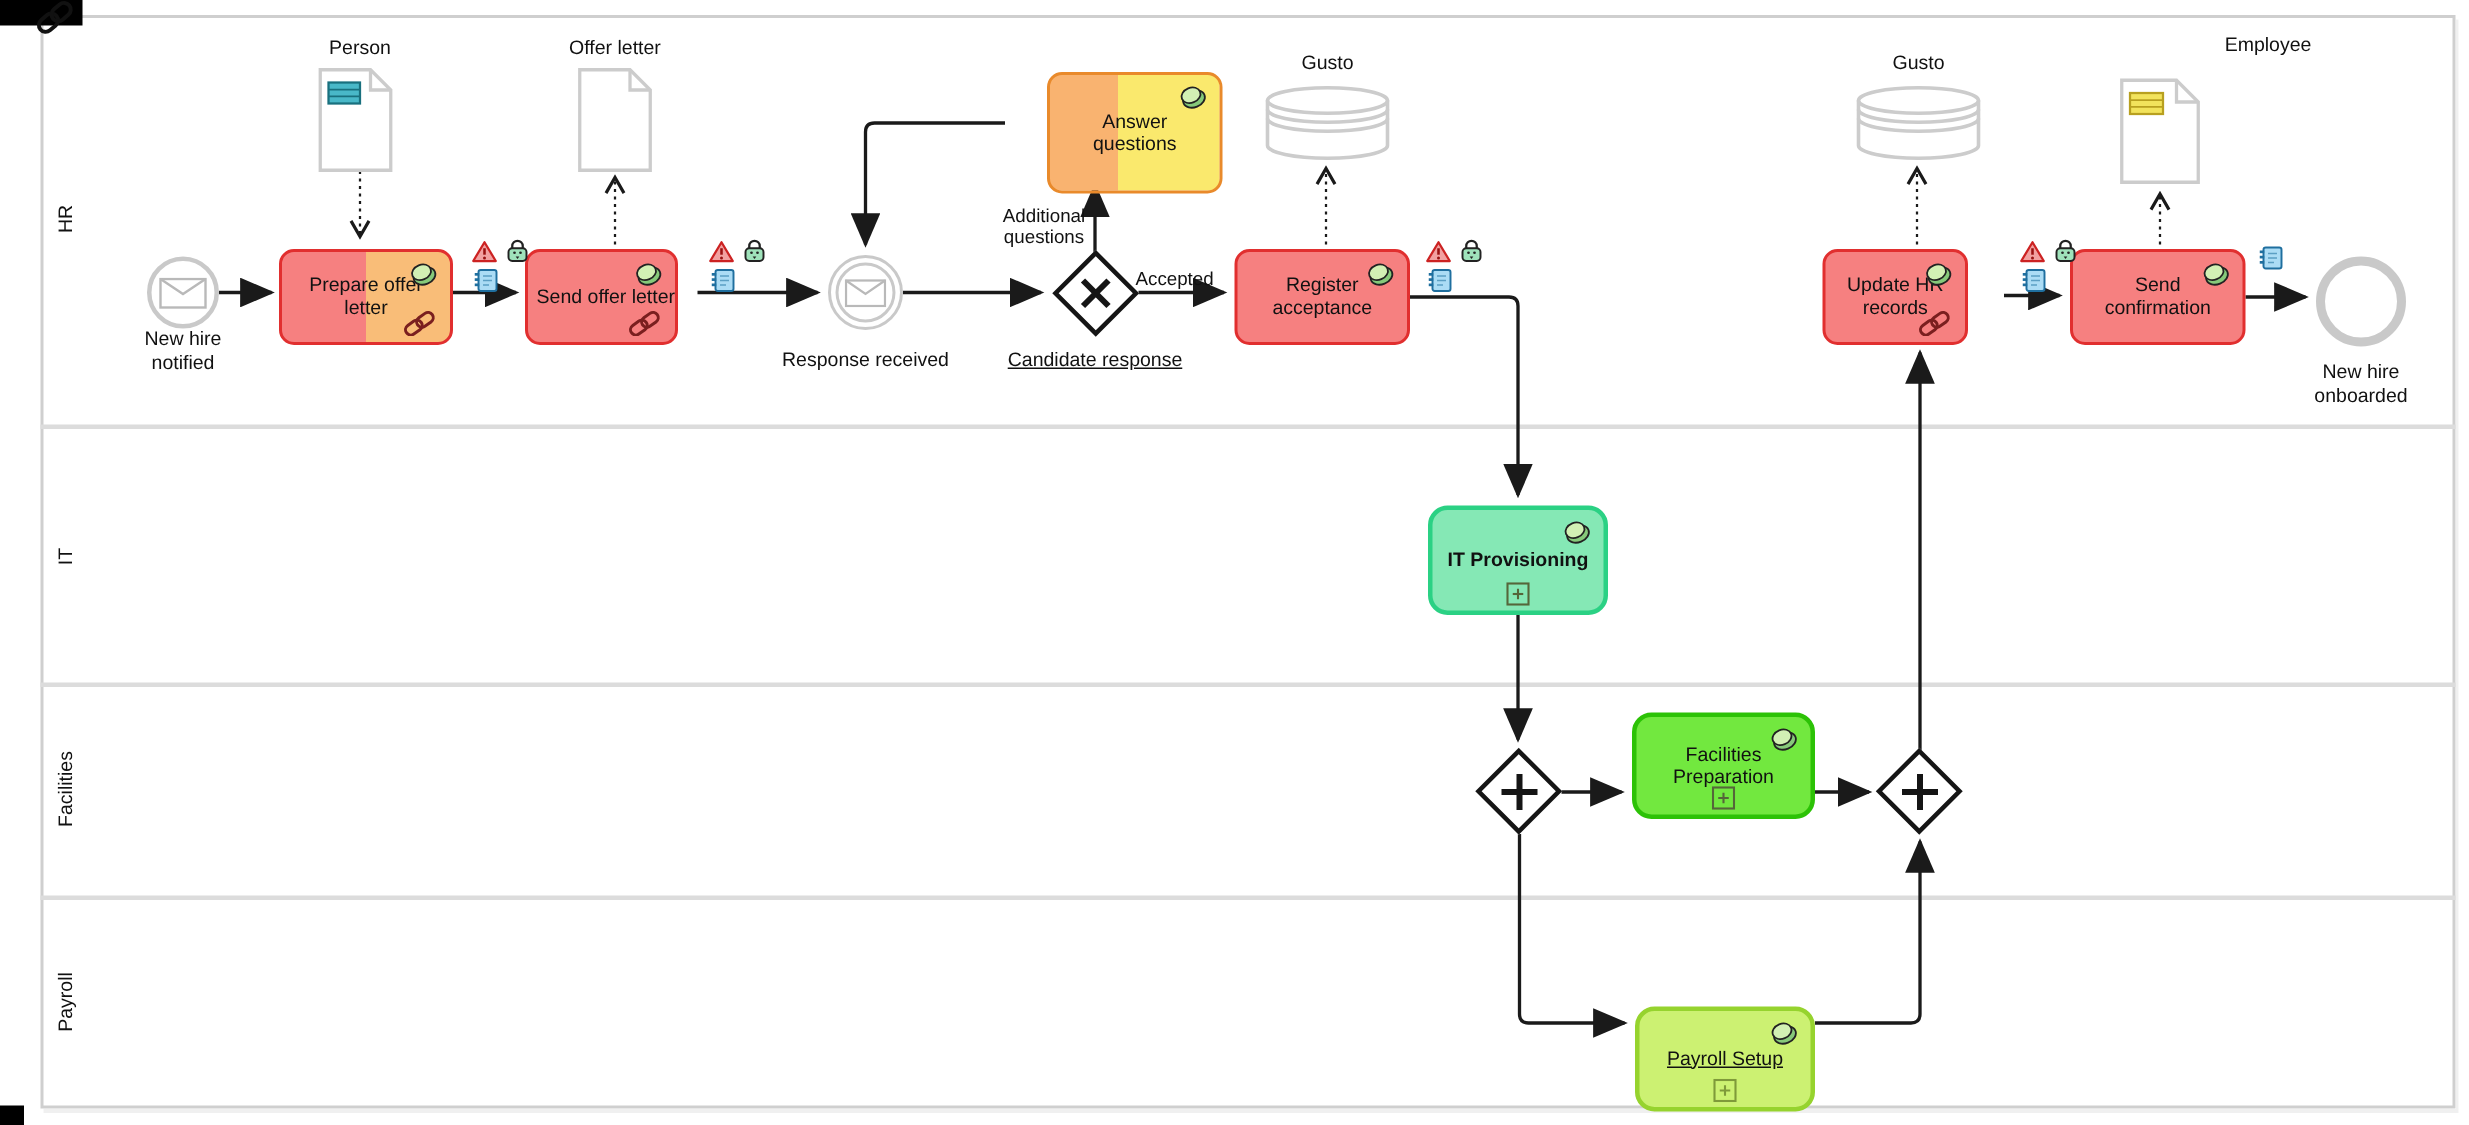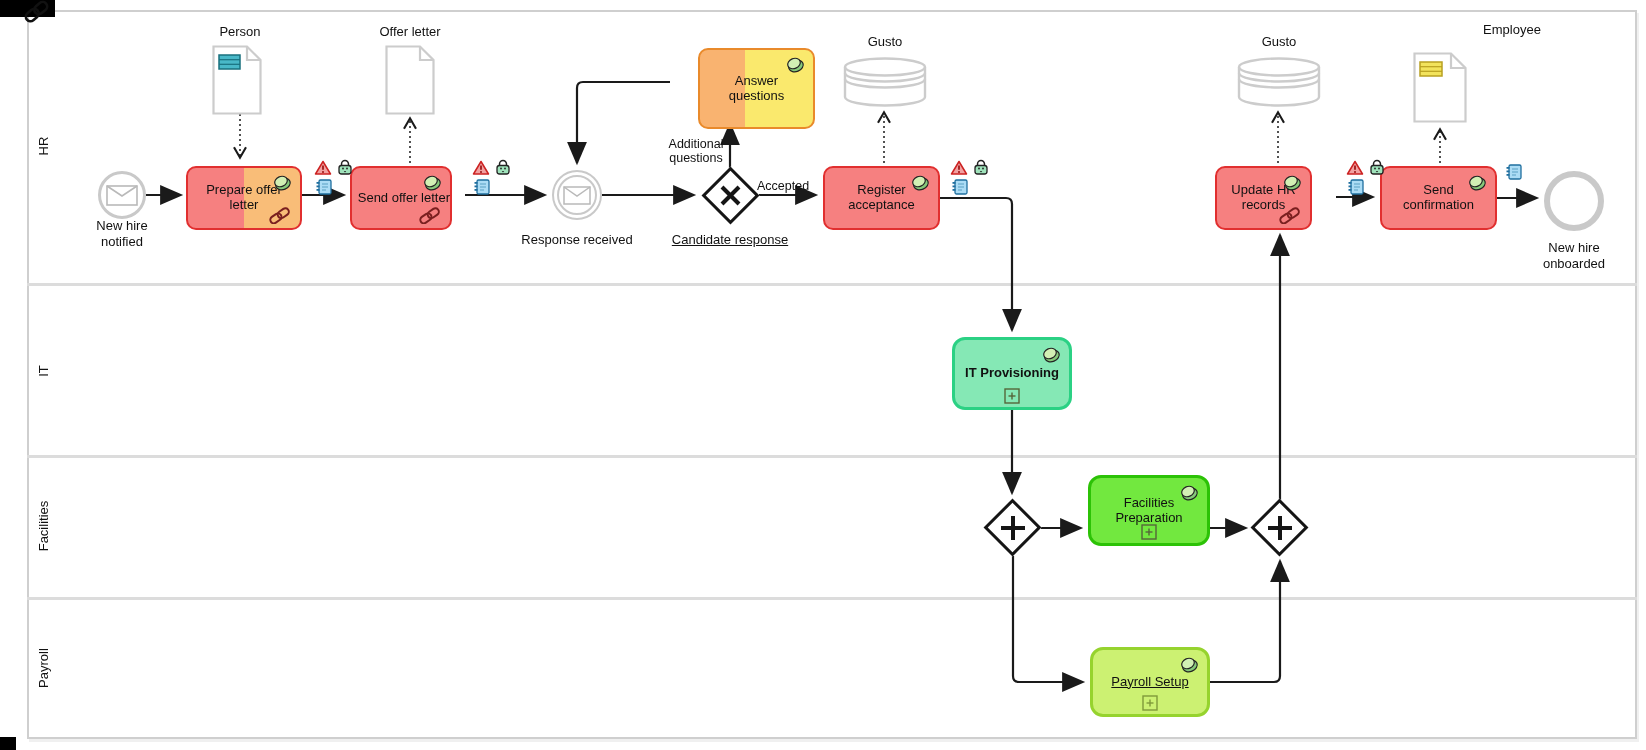--- a/index.html
+++ b/index.html
@@ -17,21 +17,21 @@
   .elabel{position:absolute;font-size:12.5px;line-height:1.15;z-index:4;}
   .task{position:absolute;box-sizing:border-box;border-radius:10px;border:2.5px solid #e12f2f;
         display:flex;align-items:center;justify-content:center;font-size:13px;line-height:1.15;
         text-align:center;z-index:3;}
   .t-red{background:#f68080;}
   .t-split-red-orange{background:linear-gradient(90deg,#f68080 0 50%,#f9bd78 50% 100%);}
   .t-split-orange-yellow{background:linear-gradient(90deg,#f9b370 0 40%,#fae96d 40% 100%);border-color:#e98a2b;}
   .subprocess{border-radius:13px;border-width:3px;}
   .t-mint{background:#85e8b5;border-color:#2bd184;font-weight:bold;}
   .t-green{background:#72e83f;border-color:#2cc206;}
-  .t-lime{background:#ccf172;border-color:#96d32e;}
+  .t-lime{background:#ccf172;border-color:#96d32e;margin-top:24px;}
   .badge{position:absolute;right:7px;top:5px;z-index:4;}
   .chain{position:absolute;right:8px;bottom:4px;z-index:4;}
   .plusmark{position:absolute;left:50%;bottom:3px;transform:translateX(-50%);z-index:4;}
   .event{position:absolute;box-sizing:border-box;border-radius:50%;background:#fff;
         border:3px solid #c9c9c9;display:flex;align-items:center;justify-content:center;z-index:3;}
   .event .inner{box-sizing:border-box;border:2px solid #c9c9c9;border-radius:50%;
         width:40px;height:40px;display:flex;align-items:center;justify-content:center;}
   .gw{position:absolute;width:41px;height:41px;background:#fff;border:3px solid #151515;
         box-sizing:border-box;transform:rotate(45deg);z-index:3;}
   .gwmark{position:absolute;z-index:4;}

